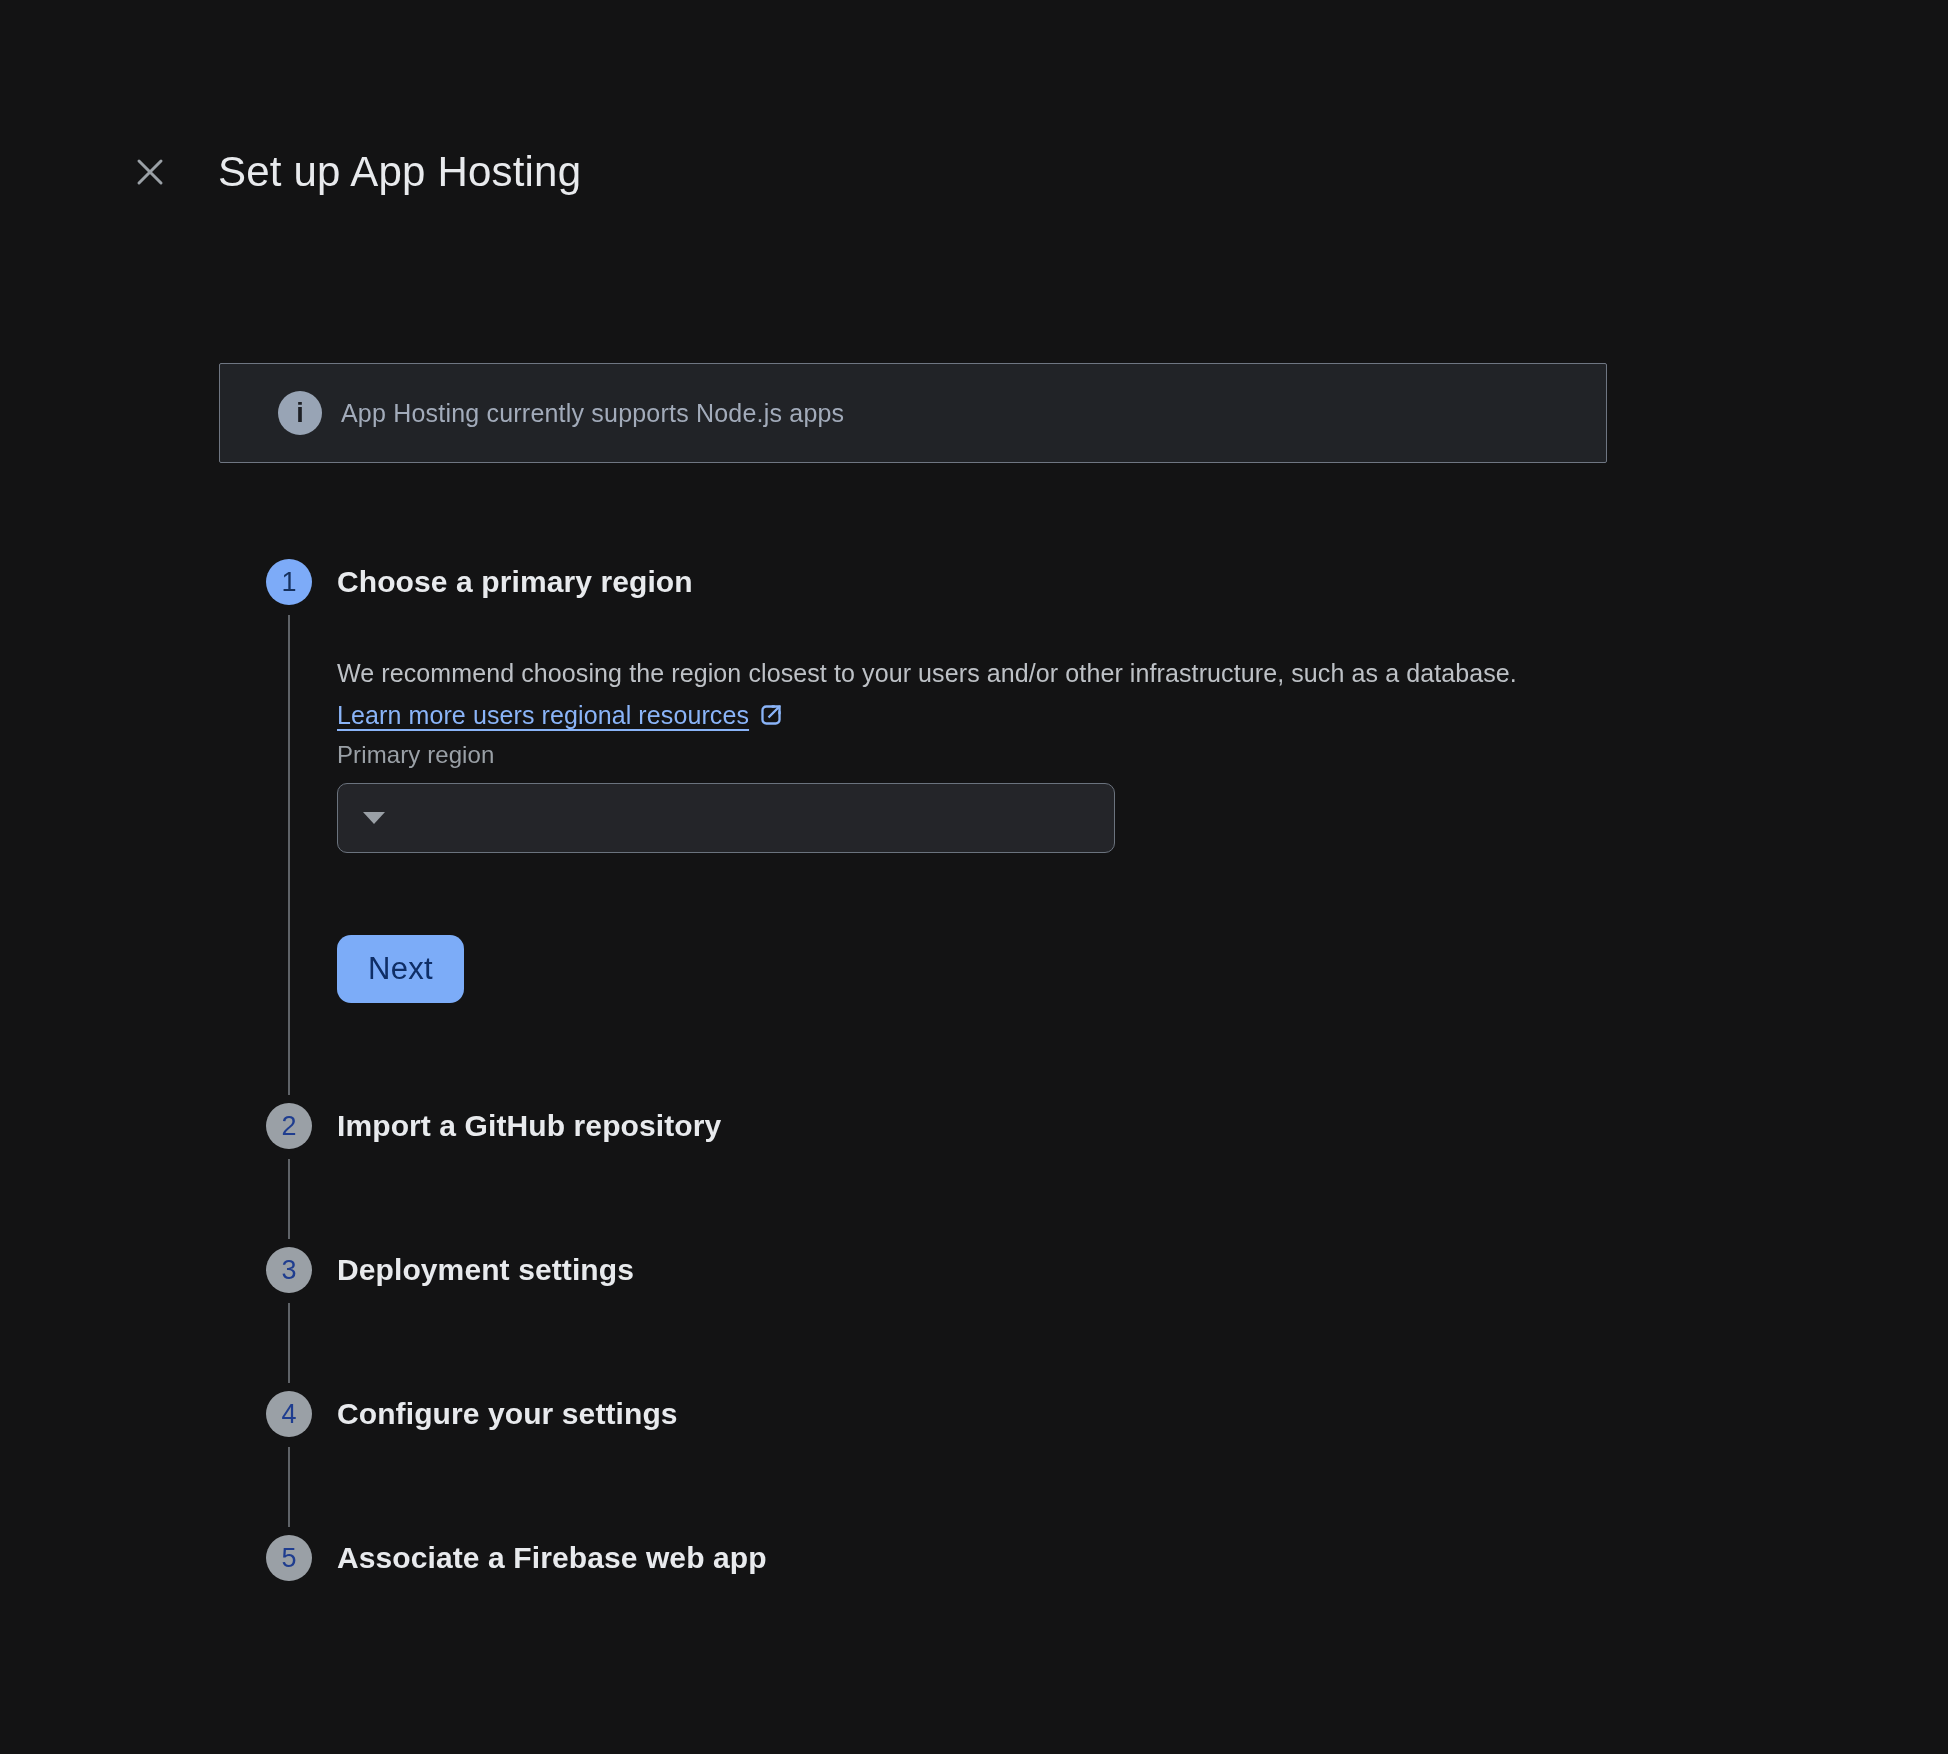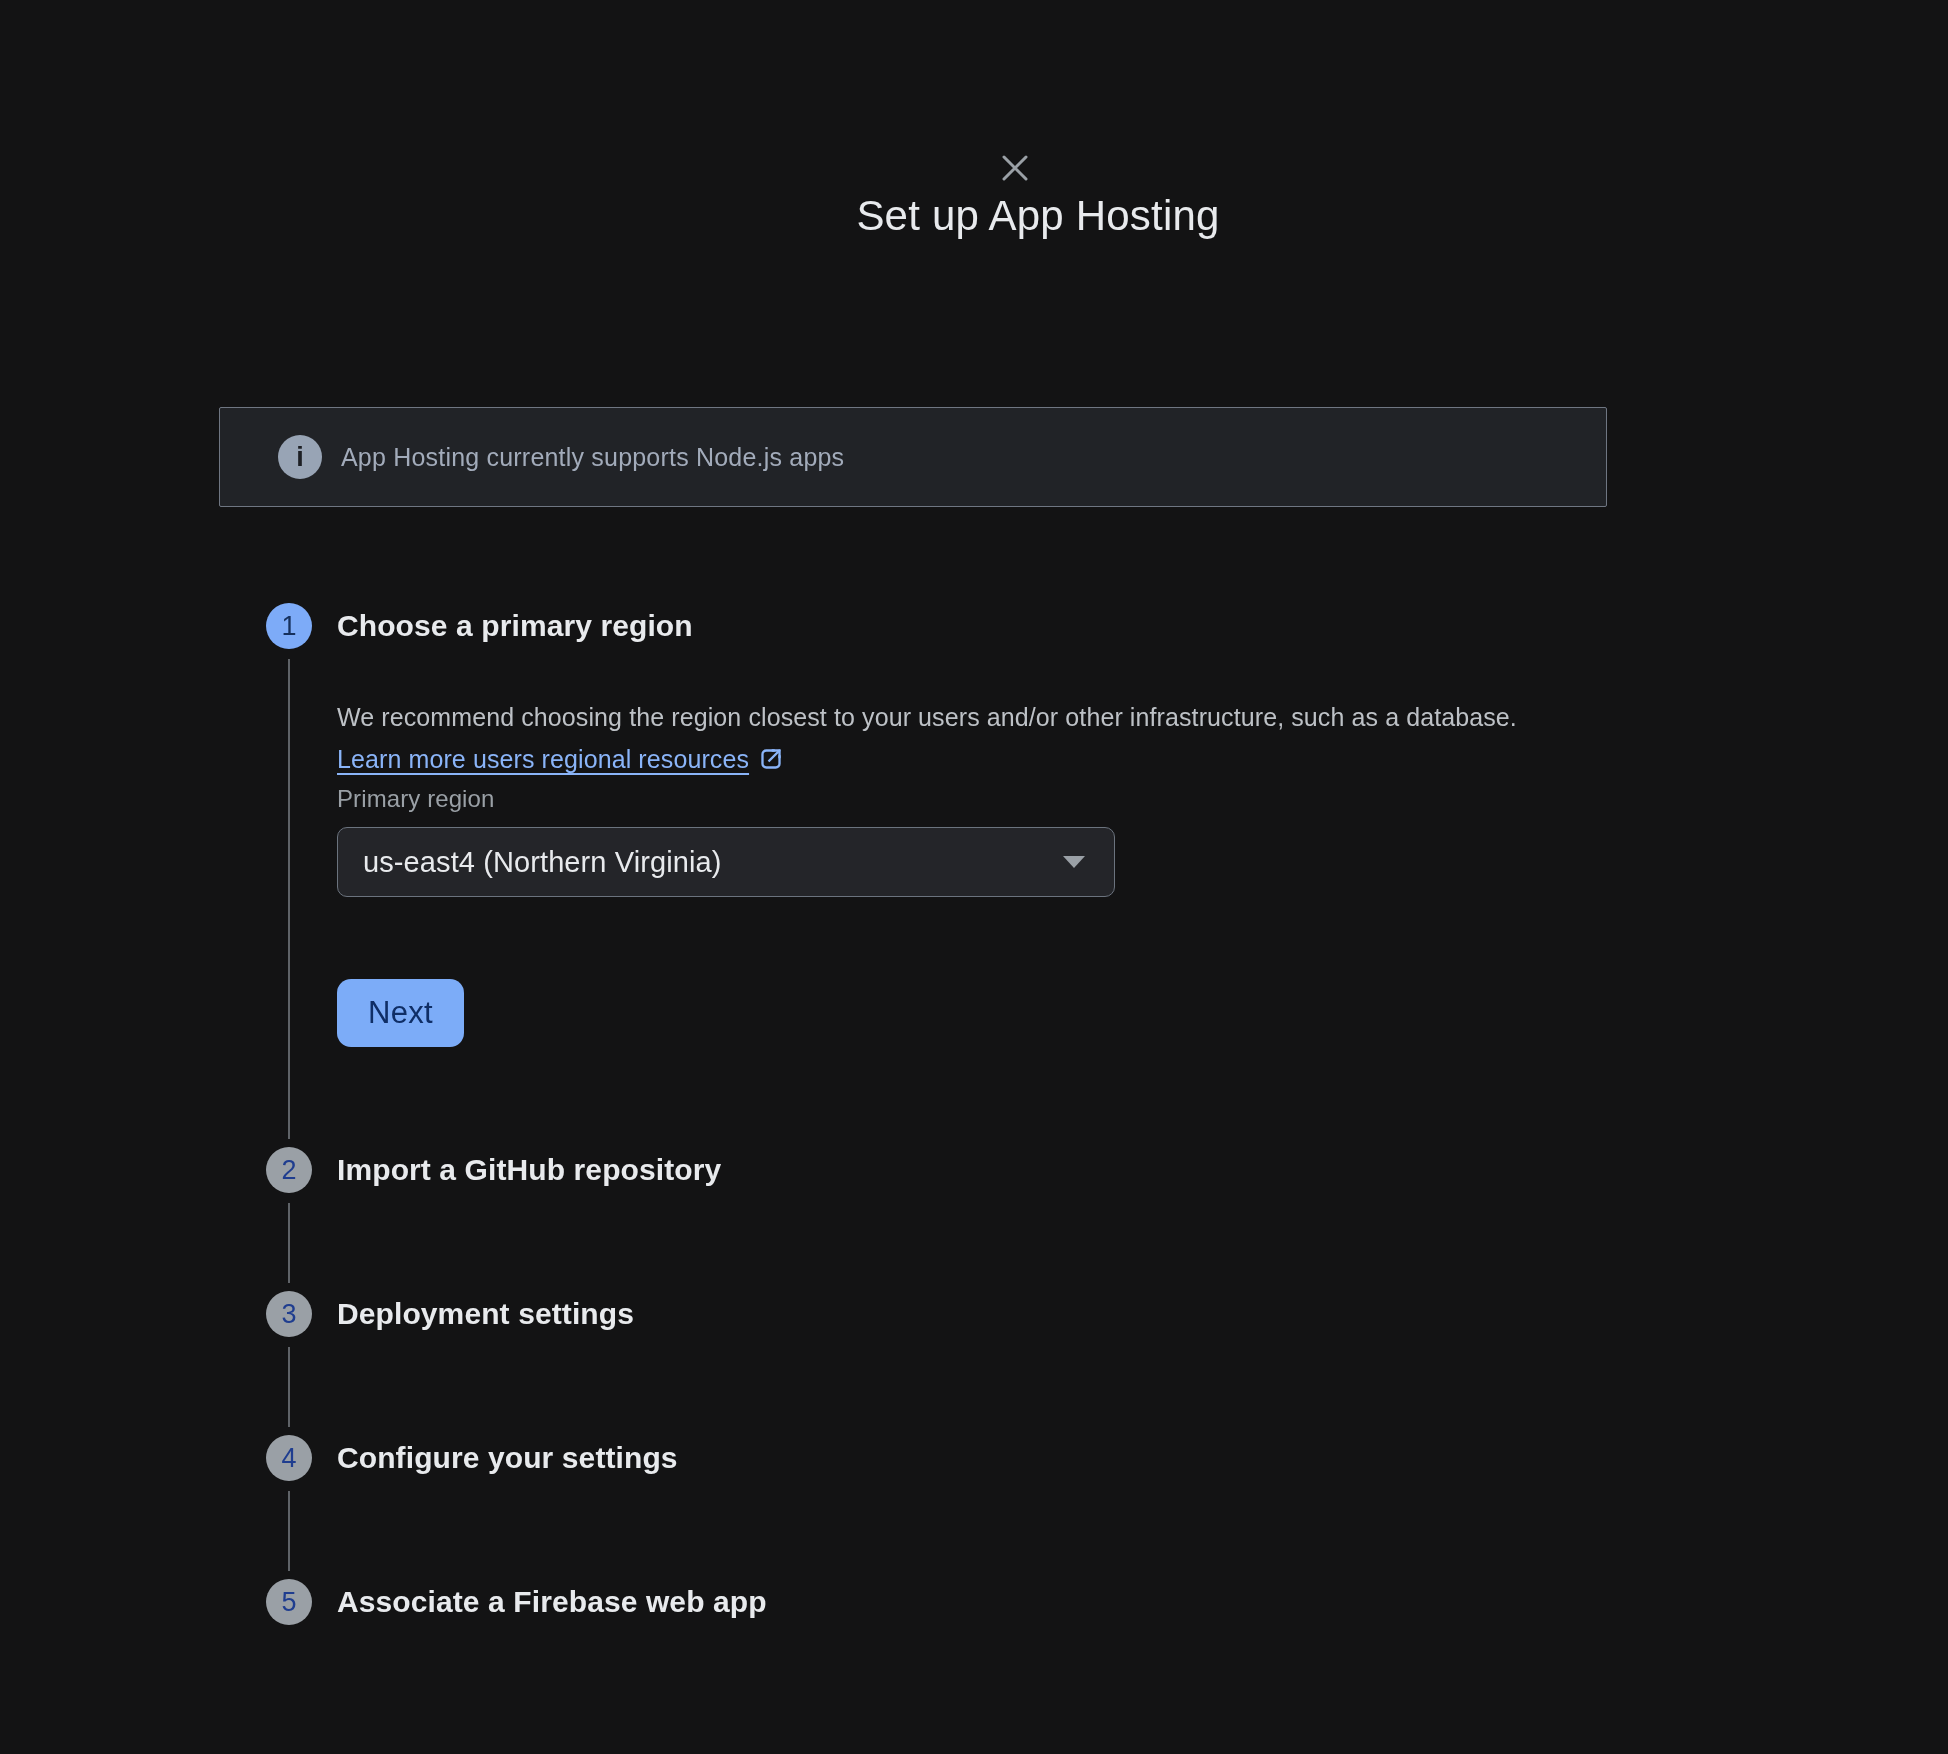--- a/index.html
+++ b/index.html
@@ -9,21 +9,20 @@
     font-family: "Liberation Sans", sans-serif;
     color: #e8eaed;
     overflow: hidden;
   }
 
   
   .dialog-header {
     display: flex;
     align-items: center;
     padding: 146px 0 0 128px;
-    flex-direction: column;
   }
   .close-btn {
     width: 44px; height: 44px;
     background: none; border: none;
     display: flex; align-items: center; justify-content: center;
     cursor: pointer;
     margin-right: 46px;
   }
   .close-btn svg { display: block; }
   .dialog-title {
@@ -197,21 +196,20 @@
       <div class="step-body">
         <p class="step-desc"><span>We recommend choosing the region closest to your users and/or other infrastructure, such as a database. </span><a class="learn-link">Learn more users regional resources</a><span class="ext-icon"><svg width="28" height="28" viewBox="0 0 24 24" fill="none" stroke="#8ab4f8" stroke-width="2" stroke-linecap="square">
           <path d="M14.2 4.7 H8 A3.3 3.3 0 0 0 4.7 8 V16 A3.3 3.3 0 0 0 8 19.3 H16 A3.3 3.3 0 0 0 19.3 16 V9.8"></path>
           <path d="M10.6 13.4 L19 5"></path>
           <path d="M13.6 4.7 H19.3 V10.4"></path>
         </svg></span></p>
 
         <div class="field-label">Primary region</div>
 
         <div class="region-select" role="combobox" aria-expanded="false">
-          <span class="region-select-value">us-east4 (Northern Virginia)</span>
           <span class="select-caret"></span>
         </div>
 
         <button class="next-btn">Next</button>
       </div>
     </div>
   </div>
 
   <div class="step collapsed">
     <div class="step-rail">

